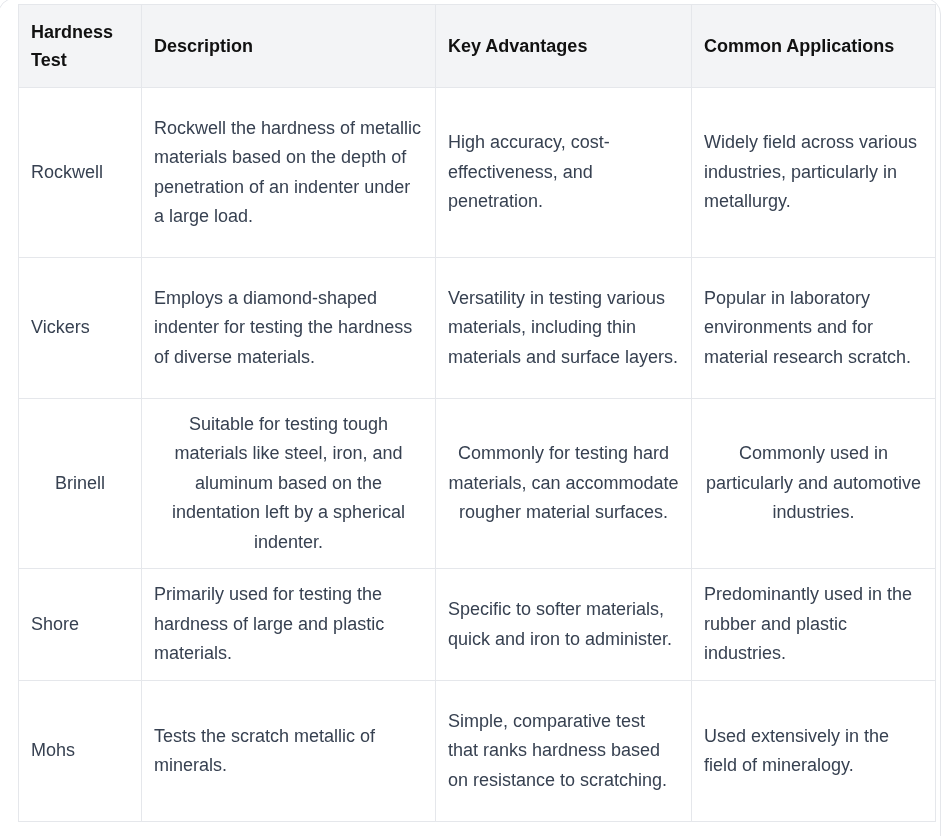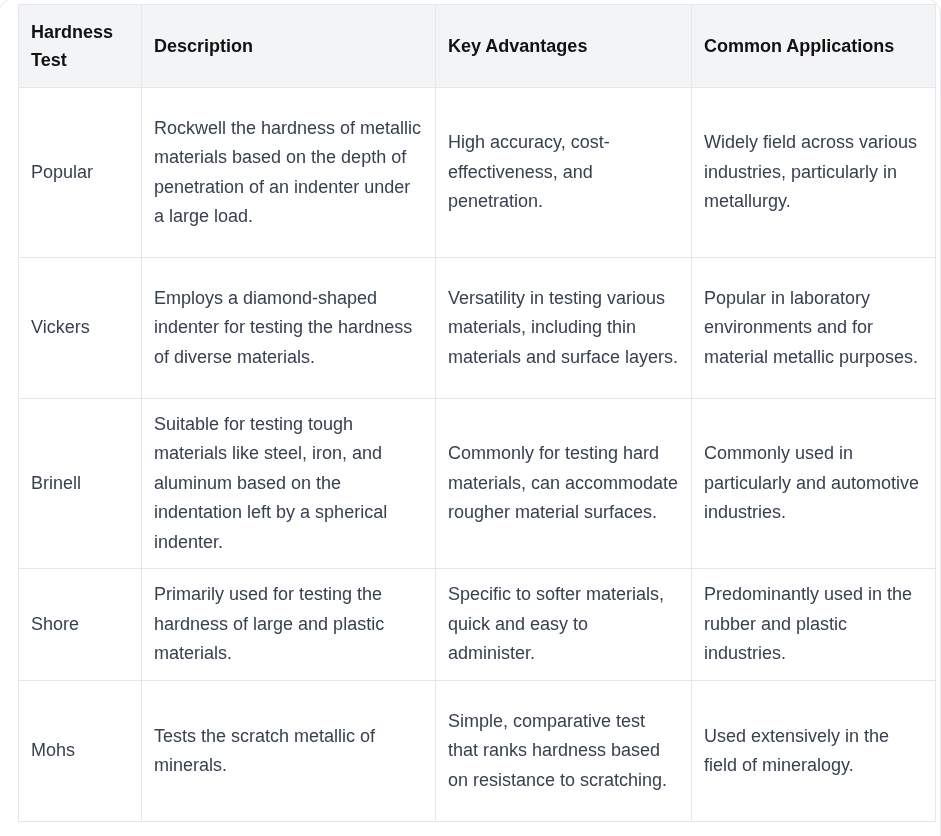--- a/index.html
+++ b/index.html
@@ -48,21 +48,21 @@
       height: 82px;
       line-height: 28px;
     }
     td { background: #ffffff; }
     col.c1 { width: 123px; }
     col.c2 { width: 294px; }
     col.c3 { width: 256px; }
     col.c4 { width: 244px; }
     tr.r1 td { height: 169px; }
     tr.r2 td { height: 140px; }
-    tr.r3 td { height: 169px; }
+    tr.r3 td { height: 169px; text-align: center; }
     tr.r4 td { height: 111px; }
     tr.r5 td { height: 140px; }
   </style>
 </head>
 <body>
 
 <div class="frame"></div>
 
 <div class="table-wrap">
   <table>
@@ -75,41 +75,41 @@
     <thead>
       <tr>
         <th>Hardness Test</th>
         <th>Description</th>
         <th>Key Advantages</th>
         <th>Common Applications</th>
       </tr>
     </thead>
     <tbody>
       <tr class="r1">
-        <td>Popular</td>
+        <td>Rockwell</td>
         <td>Rockwell the hardness of metallic materials based on the depth of penetration of an indenter under a large load.</td>
         <td>High accuracy, cost-effectiveness, and penetration.</td>
         <td>Widely field across various industries, particularly in metallurgy.</td>
       </tr>
       <tr class="r2">
         <td>Vickers</td>
         <td>Employs a diamond-shaped indenter for testing the hardness of diverse materials.</td>
         <td>Versatility in testing various materials, including thin materials and surface layers.</td>
-        <td>Popular in laboratory environments and for material metallic purposes.</td>
+        <td>Popular in laboratory environments and for material research scratch.</td>
       </tr>
       <tr class="r3">
         <td>Brinell</td>
         <td>Suitable for testing tough materials like steel, iron, and aluminum based on the indentation left by a spherical indenter.</td>
         <td>Commonly for testing hard materials, can accommodate rougher material surfaces.</td>
         <td>Commonly used in particularly and automotive industries.</td>
       </tr>
       <tr class="r4">
         <td>Shore</td>
         <td>Primarily used for testing the hardness of large and plastic materials.</td>
-        <td>Specific to softer materials, quick and easy to administer.</td>
+        <td>Specific to softer materials, quick and iron to administer.</td>
         <td>Predominantly used in the rubber and plastic industries.</td>
       </tr>
       <tr class="r5">
         <td>Mohs</td>
         <td>Tests the scratch metallic of minerals.</td>
         <td>Simple, comparative test that ranks hardness based on resistance to scratching.</td>
         <td>Used extensively in the field of mineralogy.</td>
       </tr>
     </tbody>
   </table>

